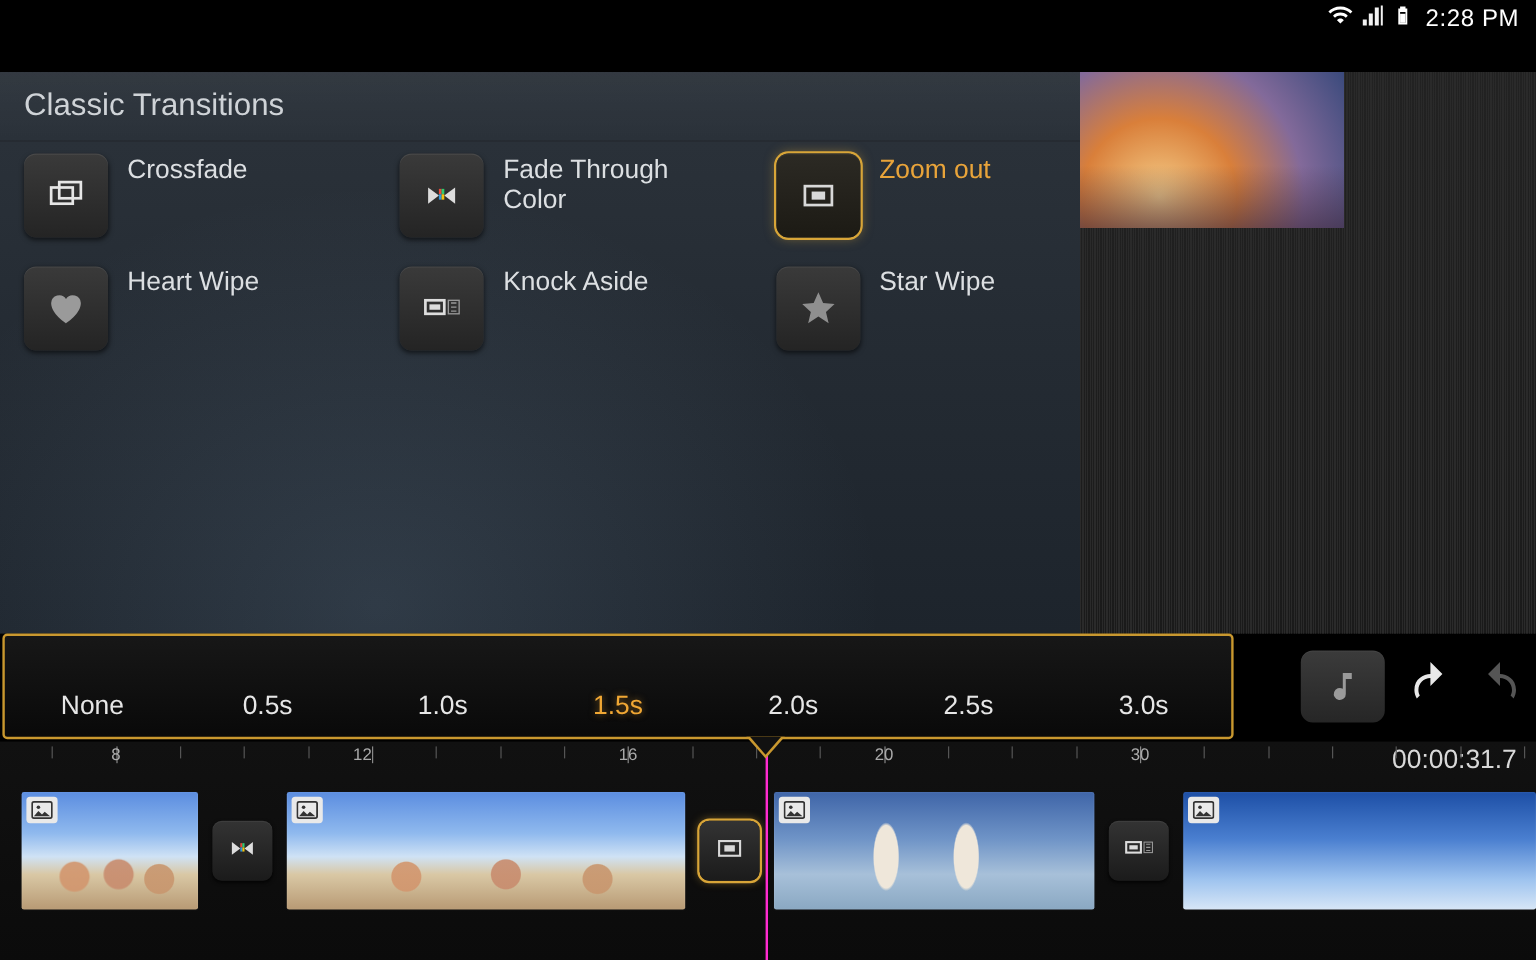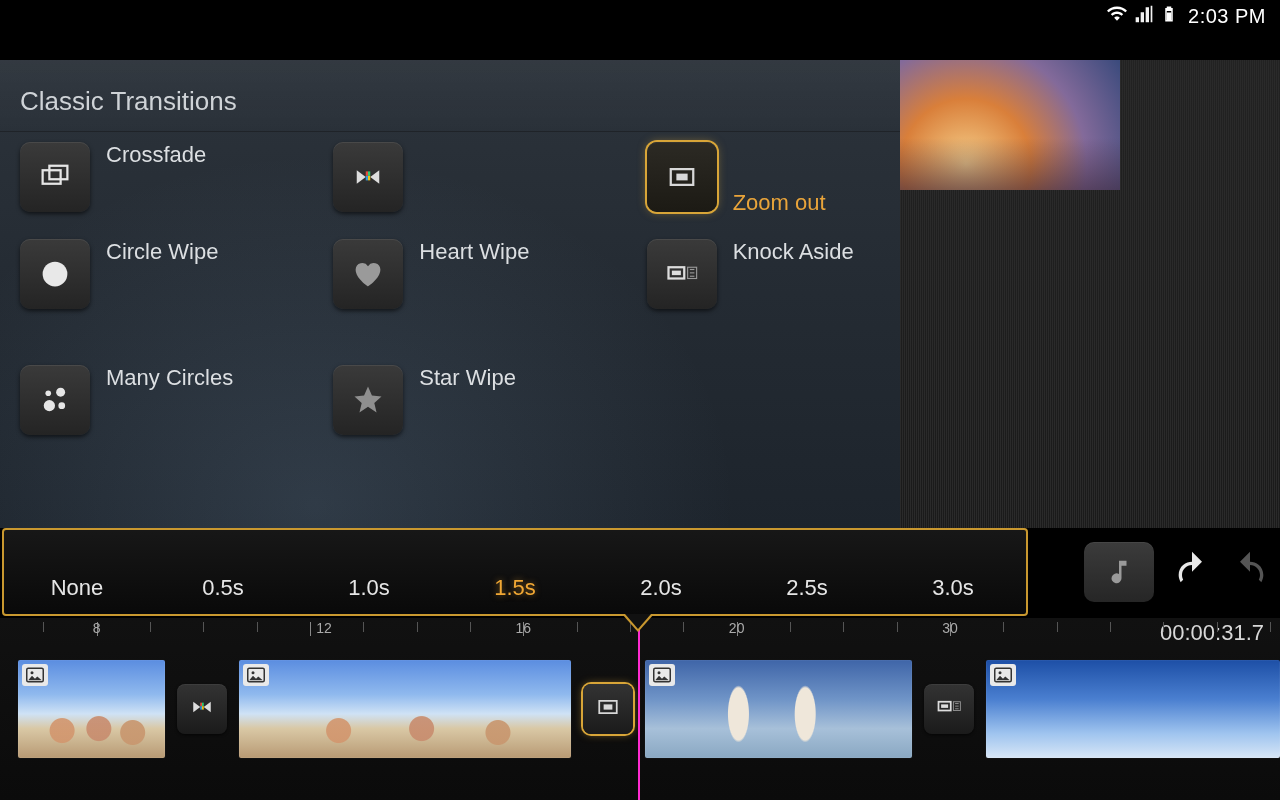--- a/index.html
+++ b/index.html
@@ -45,21 +45,21 @@
     radial-gradient(ellipse 600px 500px at 35% 95%, rgba(130,160,190,0.18), transparent 70%),
     linear-gradient(180deg, #2c333b 0%, #242b33 50%, #1d242c 100%);
   display: flex;
   flex-direction: column;
   overflow: hidden;
 }
 .group-header {
   font-size: 26px;
   font-weight: 300;
   color: #cfd3d7;
-  padding: 26px 20px 14px;
+  padding: 12px 20px 14px;
   border-bottom: 1px solid rgba(0,0,0,0.35);
   background: linear-gradient(180deg, rgba(255,255,255,0.03), transparent);
 }
 .group-grid {
   display: grid;
   grid-template-columns: repeat(3, 1fr);
   padding: 6px 4px 10px;
   row-gap: 24px;
   gap: 48px;
 }
@@ -83,21 +83,21 @@
   background: linear-gradient(180deg, #2c2a24, #1c1a14);
   box-shadow: 0 0 0 2px #d8a538, 0 0 10px rgba(216,165,56,0.5), inset 0 1px 0 rgba(255,255,255,0.05);
 }
 .trans-label {
   font-size: 22px;
   color: #dcdfe2;
   line-height: 1.15;
   max-width: 170px;
   font-weight: 300;
 }
-.trans-label.selected { color: #e9a43a; margin-top: 48px; }
+.trans-label.selected { color: #e9a43a; }
 
 
 .preview-col {
   flex: 1;
   background:
     repeating-linear-gradient(90deg, #2a2a2a 0 1px, transparent 1px 2px),
     linear-gradient(180deg, #222 0%, #1a1a1a 100%);
   position: relative;
 }
 .preview-thumb {
@@ -302,21 +302,21 @@
     <svg viewBox="0 0 24 24" width="20" height="20" fill="#fff">
         <path d="M2 22h4v-6H2v6zm6 0h4V10H8v12zm6 0h4V4h-4v18zm6 0h2V2h-2v20z" opacity="0.95"></path>
       </svg>
   </span>
   <span>
     <svg viewBox="0 0 24 24" width="18" height="22" fill="#fff">
         <path d="M15 2h-6v2H7v18h10V4h-2V2zM9 20V8h6v12H9z"></path>
         <rect x="9" y="10" width="6" height="10"></rect>
       </svg>
   </span>
-  <span class="status-time">2:03 PM</span>
+  <span class="status-time">2:28 PM</span>
 </div>
 
 <div class="main-row">
   <div class="transitions-panel" id="transitions-panel">
       <div class="group-header">Classic Transitions</div>
       <div class="group-grid">
         <div class="trans-item">
           <div class="trans-tile">
             <svg width="36" height="36" viewBox="0 0 32 32">
               <rect x="5" y="10" width="16" height="12" fill="none" stroke="#e6e6e6" stroke-width="2"></rect>
@@ -329,71 +329,53 @@
           <div class="trans-tile">
             <svg width="36" height="36" viewBox="0 0 32 32">
               <polygon points="6,10 14,16 6,22" fill="#ddd"></polygon>
               <polygon points="26,10 18,16 26,22" fill="#ddd"></polygon>
               <rect x="14" y="11" width="2" height="4" fill="#e74c3c"></rect>
               <rect x="16" y="11" width="2" height="4" fill="#2ecc71"></rect>
               <rect x="14" y="15" width="2" height="4" fill="#3498db"></rect>
               <rect x="16" y="15" width="2" height="4" fill="#f1c40f"></rect>
             </svg>
           </div>
+          <div class="trans-label">Fade Through Color</div>
         </div>
         <div class="trans-item">
           <div class="trans-tile selected">
             <svg width="36" height="36" viewBox="0 0 32 32">
               <rect x="6" y="9" width="20" height="14" fill="none" stroke="#d8d8d8" stroke-width="2"></rect>
               <rect x="11" y="13" width="10" height="6" fill="#d8d8d8"></rect>
             </svg>
           </div>
           <div class="trans-label selected">Zoom out</div>
         </div>
       </div>
       <div class="group-grid">
-        <div class="trans-item">
-          <div class="trans-tile">
-            <svg width="36" height="36" viewBox="0 0 32 32">
-              <circle cx="16" cy="16" r="11" fill="#e8e8e8"></circle>
-            </svg>
-          </div>
-          <div class="trans-label">Circle Wipe</div>
-        </div>
         <div class="trans-item">
           <div class="trans-tile">
             <svg width="36" height="36" viewBox="0 0 32 32">
               <path d="M16 27s-11-7-11-15a6 6 0 0 1 11-3 6 6 0 0 1 11 3c0 8-11 15-11 15z" fill="#9a9a9a"></path>
             </svg>
           </div>
           <div class="trans-label">Heart Wipe</div>
         </div>
         <div class="trans-item">
           <div class="trans-tile">
             <svg width="36" height="36" viewBox="0 0 32 32">
               <rect x="4" y="10" width="14" height="10" fill="none" stroke="#ddd" stroke-width="2"></rect>
               <rect x="7" y="13" width="8" height="4" fill="#ddd"></rect>
               <rect x="21" y="10" width="8" height="10" fill="none" stroke="#999" stroke-width="1"></rect>
               <line x1="23" y1="12" x2="27" y2="12" stroke="#999"></line>
               <line x1="23" y1="15" x2="27" y2="15" stroke="#999"></line>
               <line x1="23" y1="18" x2="27" y2="18" stroke="#999"></line>
             </svg>
           </div>
           <div class="trans-label">Knock Aside</div>
-        </div>
-        <div class="trans-item">
-          <div class="trans-tile">
-            <svg width="36" height="36" viewBox="0 0 32 32">
-              <circle cx="10" cy="10" r="2.5" fill="#e6e6e6"></circle>
-              <circle cx="21" cy="9" r="4" fill="#e6e6e6"></circle>
-              <circle cx="11" cy="21" r="5" fill="#e6e6e6"></circle>
-              <circle cx="22" cy="21" r="3" fill="#e6e6e6"></circle>
-            </svg>
-          </div>
-          <div class="trans-label">Many Circles</div>
         </div>
         <div class="trans-item">
           <div class="trans-tile">
             <svg width="36" height="36" viewBox="0 0 32 32">
               <path d="M16 4l3.5 8 8.5.8-6.4 5.8 2 8.4L16 22l-7.6 5 2-8.4L4 12.8l8.5-.8z" fill="#8f8f8f"></path>
             </svg>
           </div>
           <div class="trans-label">Star Wipe</div>
         </div>
       </div>
@@ -435,21 +417,21 @@
 <div class="timeline-area">
   <div class="ruler" id="ruler">
     <span class="timecode">00:00:31.7</span>
   <div class="ruler-tick" style="left: 43.3333px;"></div>
       <div class="ruler-tick major" style="left: 96.6667px;"></div>
       <div class="ruler-label" style="left: 96.6667px;">8</div>
       <div class="ruler-tick" style="left: 150px;"></div>
       <div class="ruler-tick" style="left: 203.333px;"></div>
       <div class="ruler-tick" style="left: 256.667px;"></div>
       <div class="ruler-tick major" style="left: 310px;"></div>
-      <div class="ruler-label" style="left: 324px;">12</div>
+      <div class="ruler-label" style="left: 302px;">12</div>
       <div class="ruler-tick" style="left: 363.333px;"></div>
       <div class="ruler-tick" style="left: 416.667px;"></div>
       <div class="ruler-tick" style="left: 470px;"></div>
       <div class="ruler-tick major" style="left: 523.333px;"></div>
       <div class="ruler-label" style="left: 523.333px;">16</div>
       <div class="ruler-tick" style="left: 576.667px;"></div>
       <div class="ruler-tick" style="left: 630px;"></div>
       <div class="ruler-tick" style="left: 683.333px;"></div>
       <div class="ruler-tick major" style="left: 736.667px;"></div>
       <div class="ruler-label" style="left: 736.667px;">20</div>

